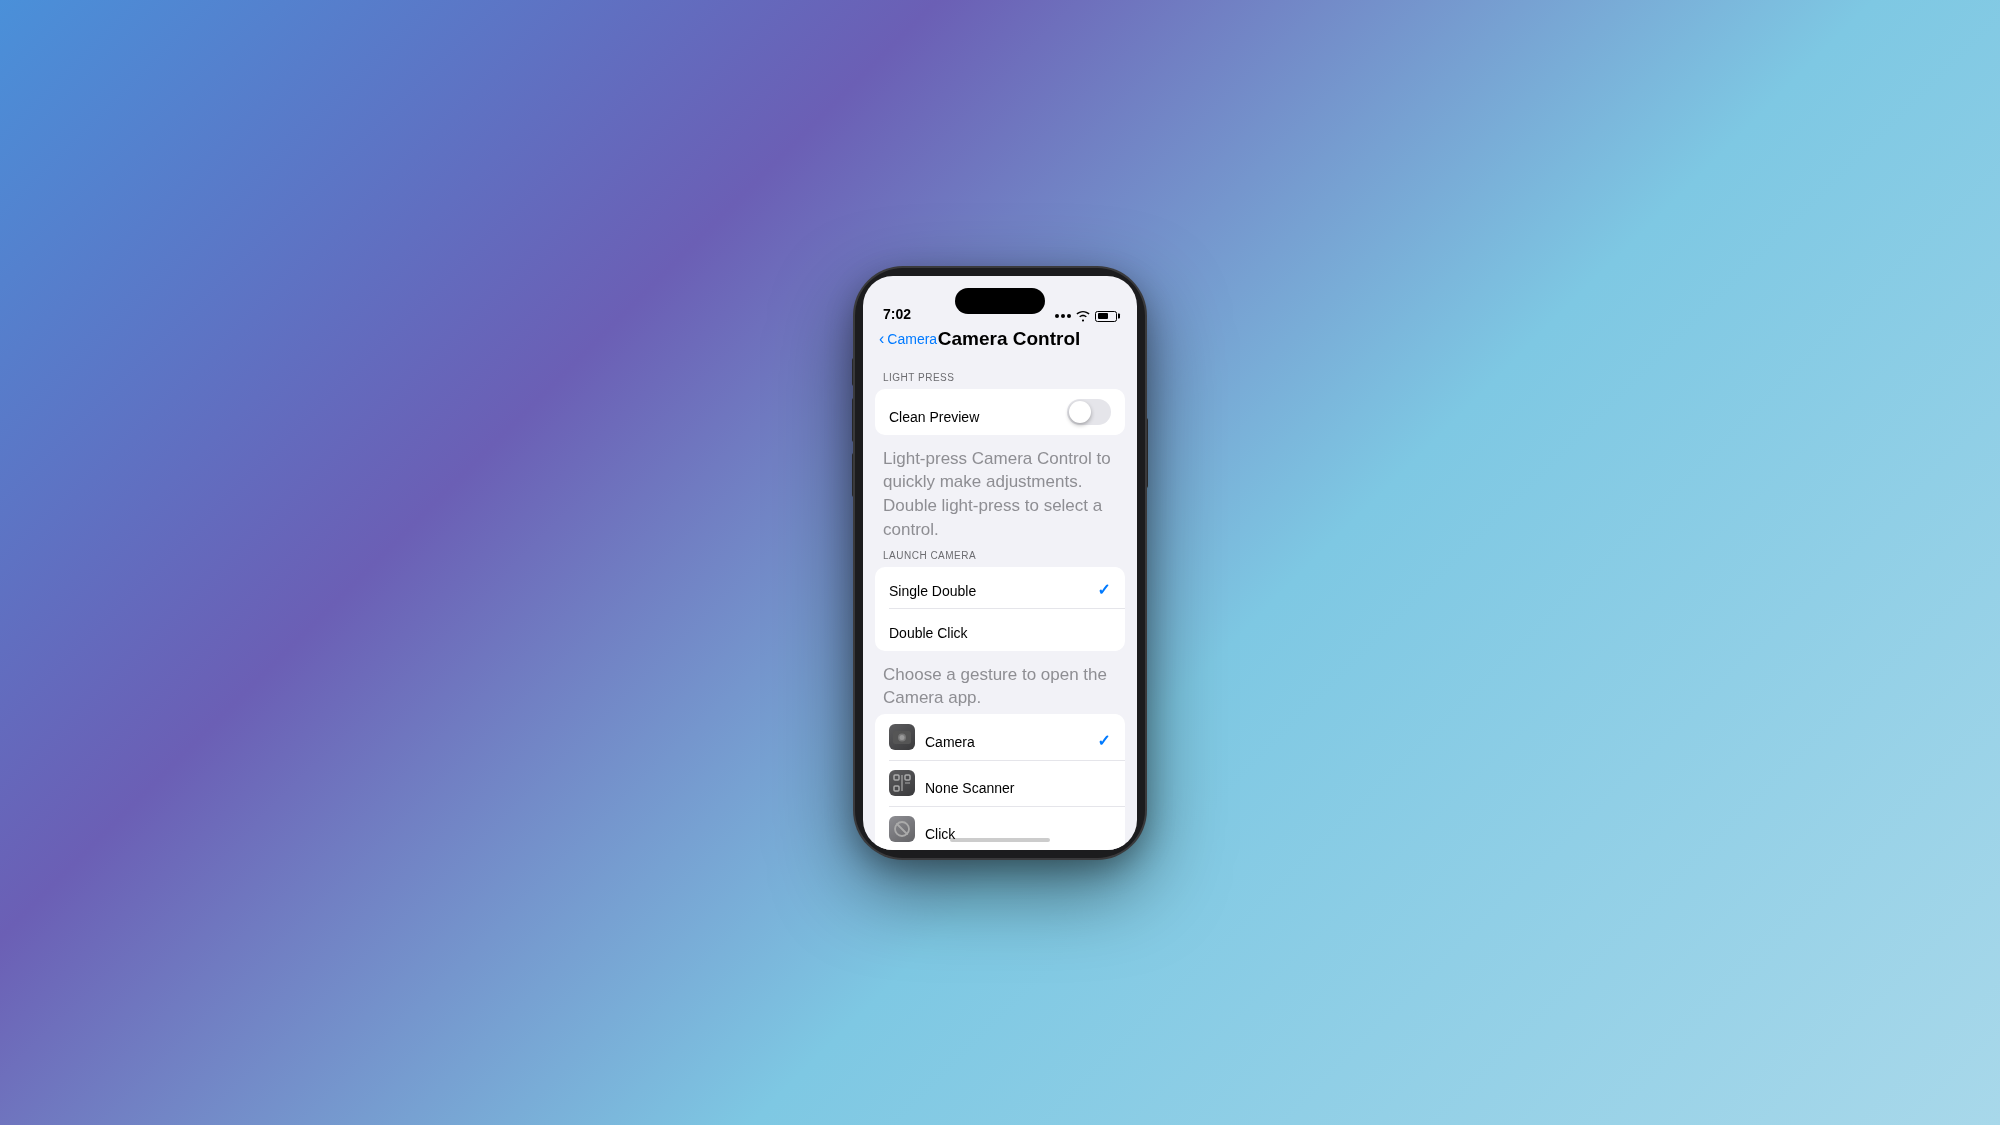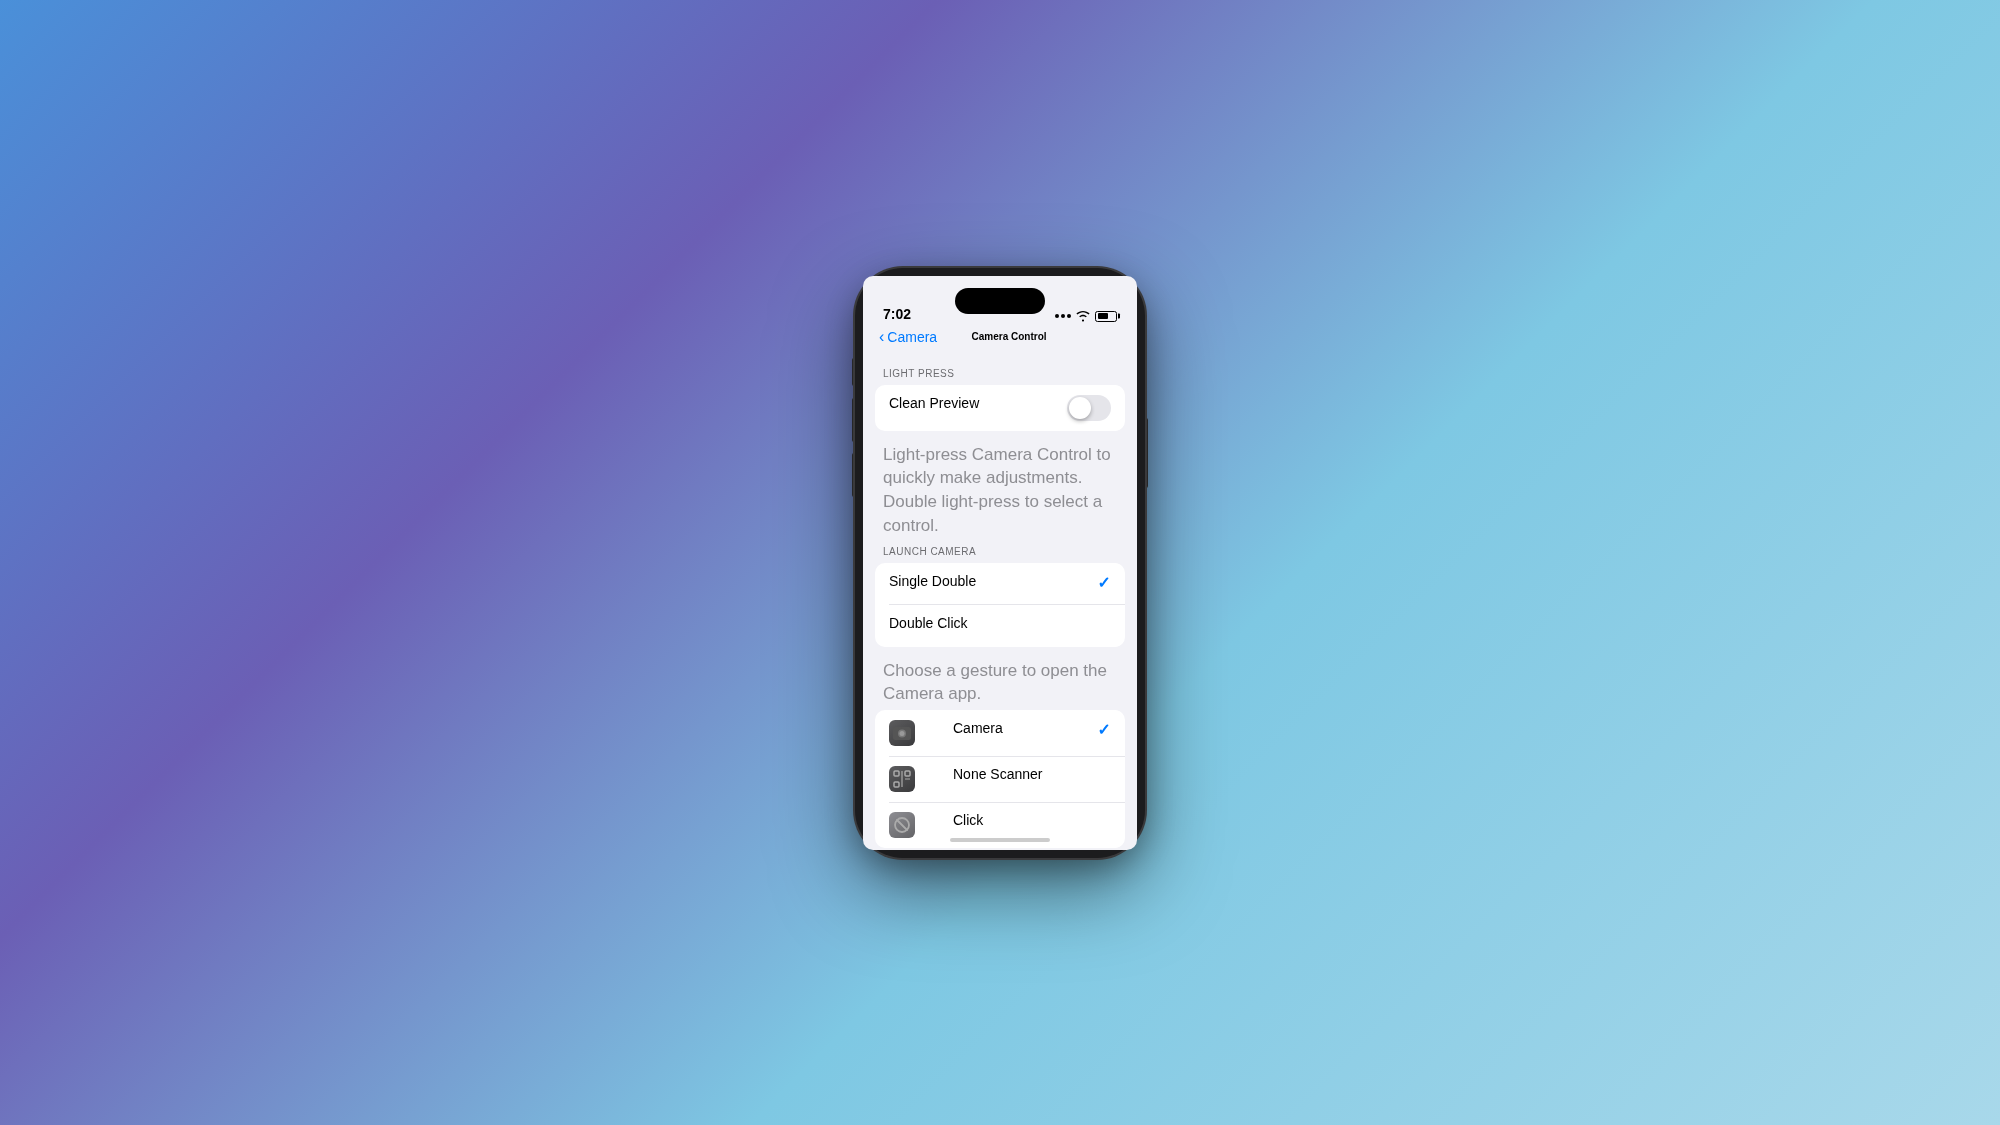--- a/index.html
+++ b/index.html
@@ -32,21 +32,21 @@
         0 10px 30px rgba(0,0,0,0.3);
     }
 
     .phone-screen {
       position: absolute;
       top: 8px;
       left: 8px;
       right: 8px;
       bottom: 8px;
       background: #f2f2f7;
-      border-radius: 10px;
+      border-radius: 30px;
       overflow: hidden;
       display: flex;
       flex-direction: column;
     }
 
     
     .dynamic-island {
       position: absolute;
       top: 12px;
       left: 50%;
@@ -145,21 +145,21 @@
 
     .back-chevron {
       font-size: 16px;
       font-weight: 300;
       color: #007aff;
     }
 
     .nav-title {
       flex: 1;
       text-align: center;
-      font-size: 10px;
+      font-size: 19px;
       font-weight: 600;
       color: #000;
       margin-right: 40px;
     }
 
     
     .scroll-content {
       flex: 1;
       overflow-y: auto;
       padding: 8px 0 20px;
@@ -181,26 +181,25 @@
     
     .settings-group {
       background: #fff;
       margin: 0 12px 4px;
       border-radius: 10px;
       overflow: hidden;
     }
 
     .settings-row {
       display: flex;
-      align-items: flex-start;
+      align-items: flex-end;
       padding: 10px 14px;
       min-height: 42px;
       position: relative;
       cursor: pointer;
-      gap: 28px;
     }
 
     .settings-row:not(:last-child)::after {
       content: '';
       position: absolute;
       bottom: 0;
       left: 14px;
       right: 0;
       height: 0.5px;
       background: #e5e5ea;

